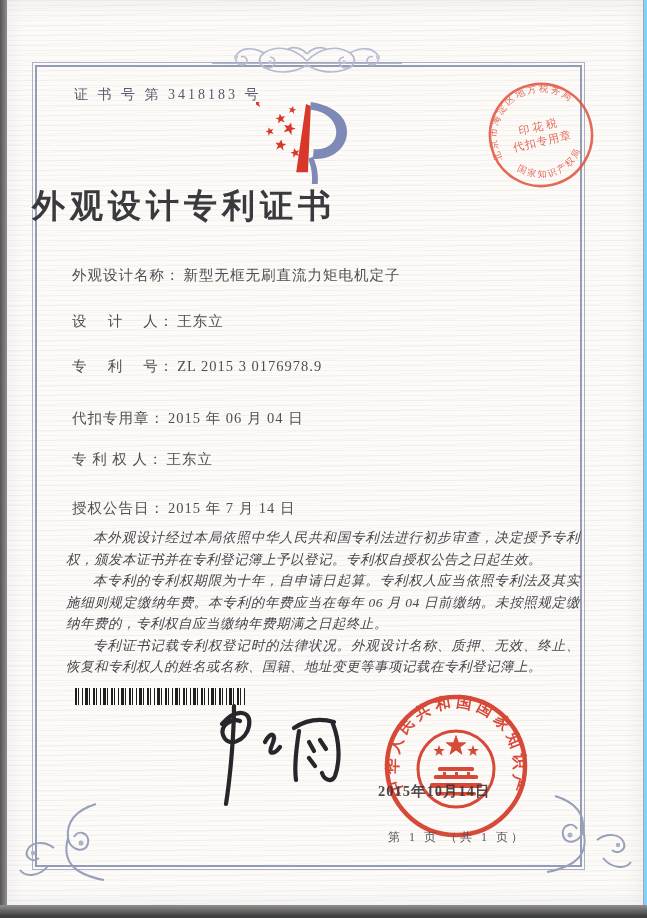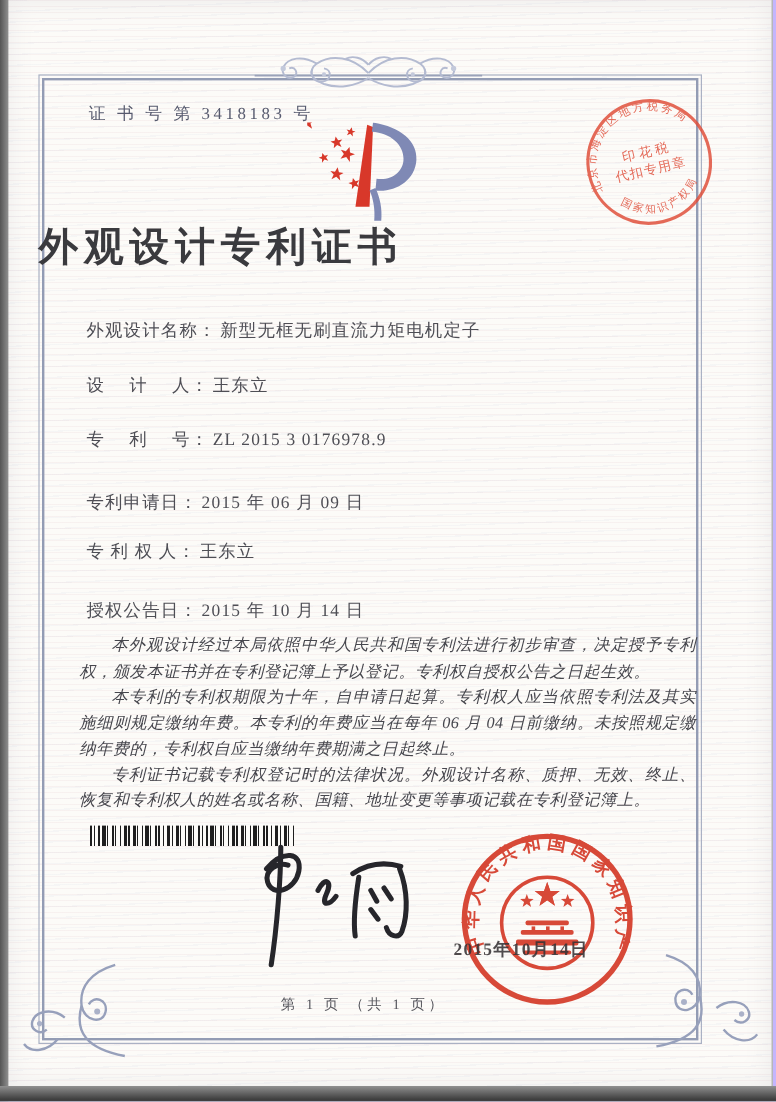--- a/index.html
+++ b/index.html
@@ -1,18 +1,18 @@
 <!DOCTYPE html>
 <html><head>
 <meta charset="utf-8">
 <style>
   * { margin:0; padding:0; box-sizing:border-box; }
   html,body { width:647px; height:918px; }
   body { font-family:"Liberation Serif","DejaVu Serif",serif; background:#9e9e9e; }
-  .photo { position:relative; width:647px; height:918px; overflow:hidden; background:#c4b5fd; }
+  .photo { position:relative; width:647px; height:918px; overflow:hidden; background:#7dd3fc; }
   .edge-left { position:absolute; left:0; top:0; bottom:0; width:7px;
     background:linear-gradient(90deg,#555 0%,#8f8f8f 100%); }
   .edge-bottom { position:absolute; left:0; right:0; bottom:0; height:13px;
     background:linear-gradient(180deg,#909090 0%,#3f3f3f 85%); }
   .paper { position:absolute; left:6px; top:0; right:3px; bottom:12px;
     background:#fcfbf8; border-right:1px solid #a8a8a8;
     box-shadow:inset 0 0 22px rgba(130,130,150,.14); }
   
   .paper::after { content:''; position:absolute; inset:0; pointer-events:none;
     background:
@@ -50,22 +50,22 @@
 
   .signature { position:absolute; left:182px; top:700px; }
 
   .seal { position:absolute; left:383px; top:693px; }
   .seal-date { position:absolute; left:378px; top:782px; width:150px; 
     font-size:14.5px; font-weight:600; color:rgba(55,50,52,.88); letter-spacing:1px;
     z-index:5; }
 
   .corner-stamp { position:absolute; left:486px; top:80px; transform:rotate(-13deg); }
 
-  .footer { position:absolute; left:32px; top:829px; width:494px; text-align:center;
-    font-size:12px; letter-spacing:3px; color:#55555c;margin-left:24px; }
+  .footer { position:absolute; left:32px; top:829px; width:494px; text-align:right;
+    font-size:12px; letter-spacing:3px; color:#55555c; }
 
   .orn-top { position:absolute; left:212px; top:41px; }
   .orn-bl { position:absolute; left:16px; top:798px; }
   .orn-br { position:absolute; left:543px; top:790px; transform:scaleX(-1); }
 </style>
 </head>
 <body>
 
 <div class="photo">
   <div class="paper"></div>
@@ -132,27 +132,27 @@
   <div class="field-row" style="top:312px">
     <span class="flabel">设　 计　 人：</span><span class="fvalue">王东立</span>
   </div>
   <div class="field-row" style="top:266px">
     <span class="flabel">外观设计名称：</span><span class="fvalue">新型无框无刷直流力矩电机定子</span>
   </div>
   <div class="field-row" style="top:357px">
     <span class="flabel">专　 利　 号：</span><span class="fvalue">ZL 2015 3 0176978.9</span>
   </div>
   <div class="field-row" style="top:409px">
-    <span class="flabel">专利申请日：</span><span class="fvalue">2015 年 06 月 09 日</span>
+    <span class="flabel">代扣专用章：</span><span class="fvalue">2015 年 06 月 04 日</span>
   </div>
   <div class="field-row" style="top:450px">
     <span class="flabel">专 利 权 人：</span><span class="fvalue">王东立</span>
   </div>
   <div class="field-row" style="top:499px">
-    <span class="flabel">授权公告日：</span><span class="fvalue">2015 年 10 月 14 日</span>
+    <span class="flabel">授权公告日：</span><span class="fvalue">2015 年 7 月 14 日</span>
   </div>
 
   <div class="paras">
     <p>本外观设计经过本局依照中华人民共和国专利法进行初步审查，决定授予专利权，颁发本证书并在专利登记簿上予以登记。专利权自授权公告之日起生效。</p>
     <p>本专利的专利权期限为十年，自申请日起算。专利权人应当依照专利法及其实施细则规定缴纳年费。本专利的年费应当在每年 06 月 04 日前缴纳。未按照规定缴纳年费的，专利权自应当缴纳年费期满之日起终止。</p>
     <p>专利证书记载专利权登记时的法律状况。外观设计名称、质押、无效、终止、恢复和专利权人的姓名或名称、国籍、地址变更等事项记载在专利登记簿上。</p>
   </div>
 
   <div class="barcode"></div>
 

